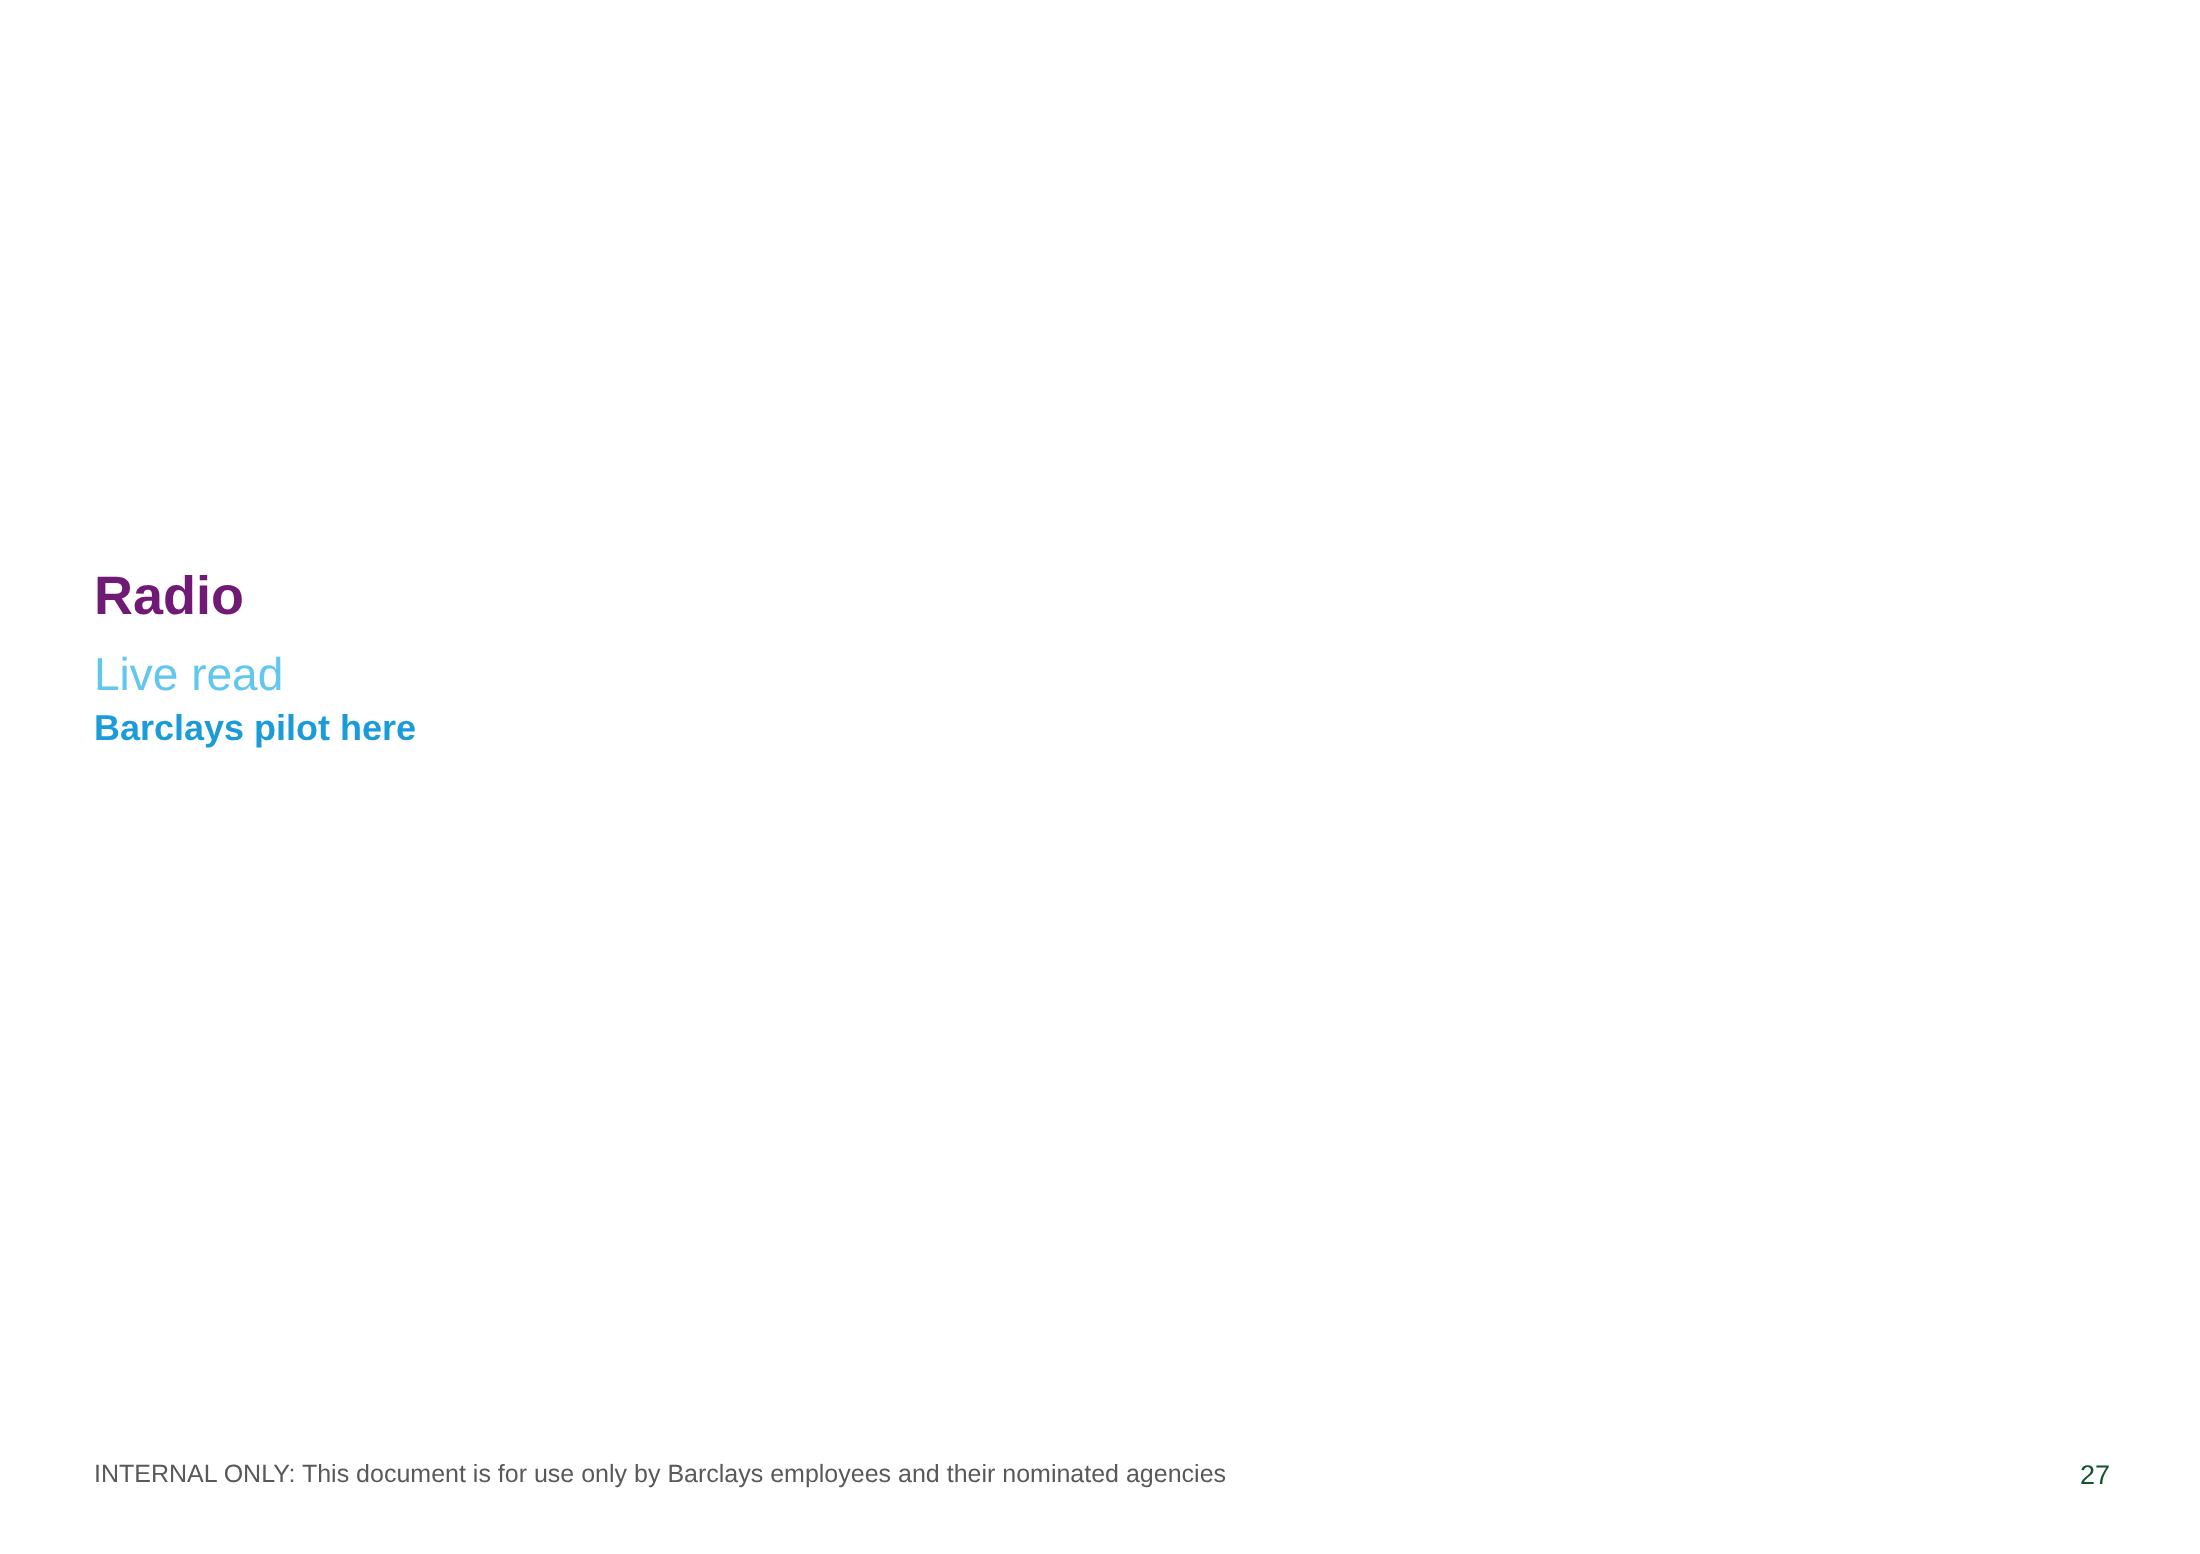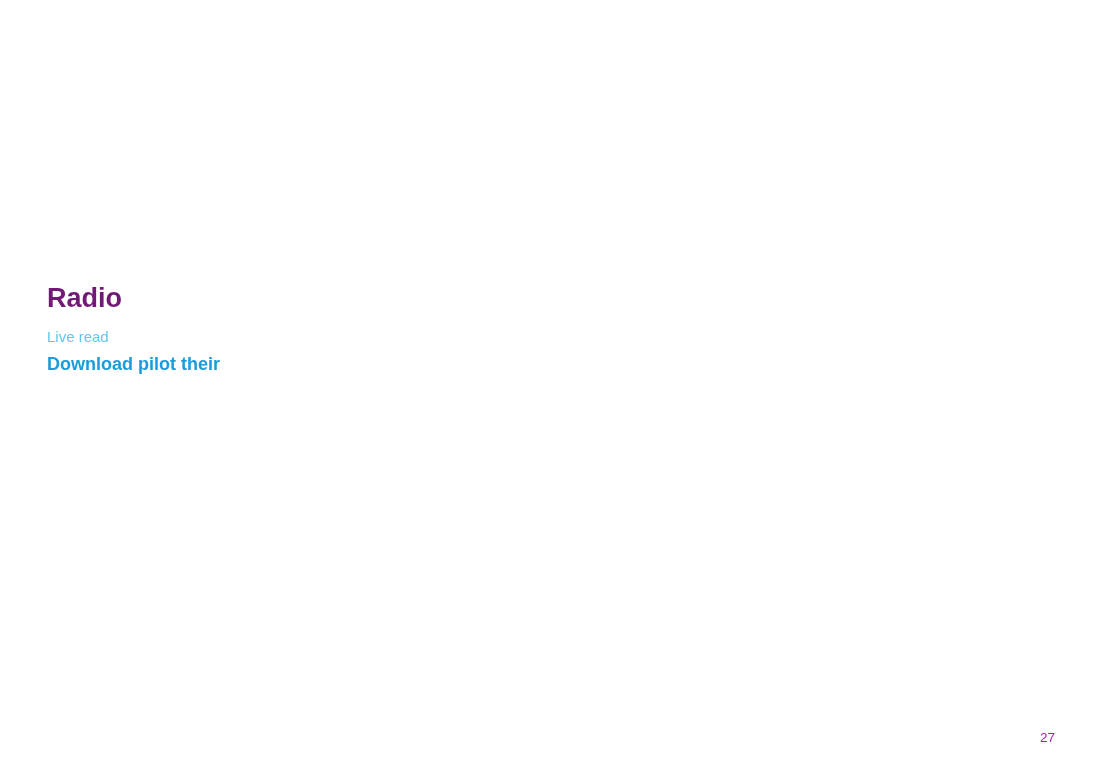--- a/index.html
+++ b/index.html
@@ -23,21 +23,21 @@
     margin: 0;
     font-size: 27px;
     line-height: 30px;
     font-weight: 700;
     color: #701a75;
   }
   .subtitle {
     position: absolute;
     left: 47px;
     top: 327px;
-    font-size: 15px;
+    font-size: 23px;
     line-height: 20px;
     font-weight: 400;
     color: #62c7ef;
   }
   .download-link {
     position: absolute;
     left: 47px;
     top: 354px;
     font-size: 18px;
     line-height: 21px;
@@ -55,30 +55,31 @@
     font-weight: 400;
     color: #595959;
   }
   .page-number {
     position: absolute;
     right: 45px;
     top: 730px;
     font-size: 13.5px;
     line-height: 15px;
     font-weight: 400;
-    color: #a21caf;
+    color: #14532d;
   }
 </style>
 </head>
 <body>
 
 <div class="slide">
 
   <h1 class="title">Radio</h1>
 
   <div class="subtitle">Live read</div>
 
-  <a class="download-link" href="#">Download pilot their</a>
+  <a class="download-link" href="#">Barclays pilot here</a>
 
+  <div class="footer-text">INTERNAL ONLY: This document is for use only by Barclays employees and their nominated agencies</div>
 
   <div class="page-number">27</div>
 
 </div>
 
 </body></html>

